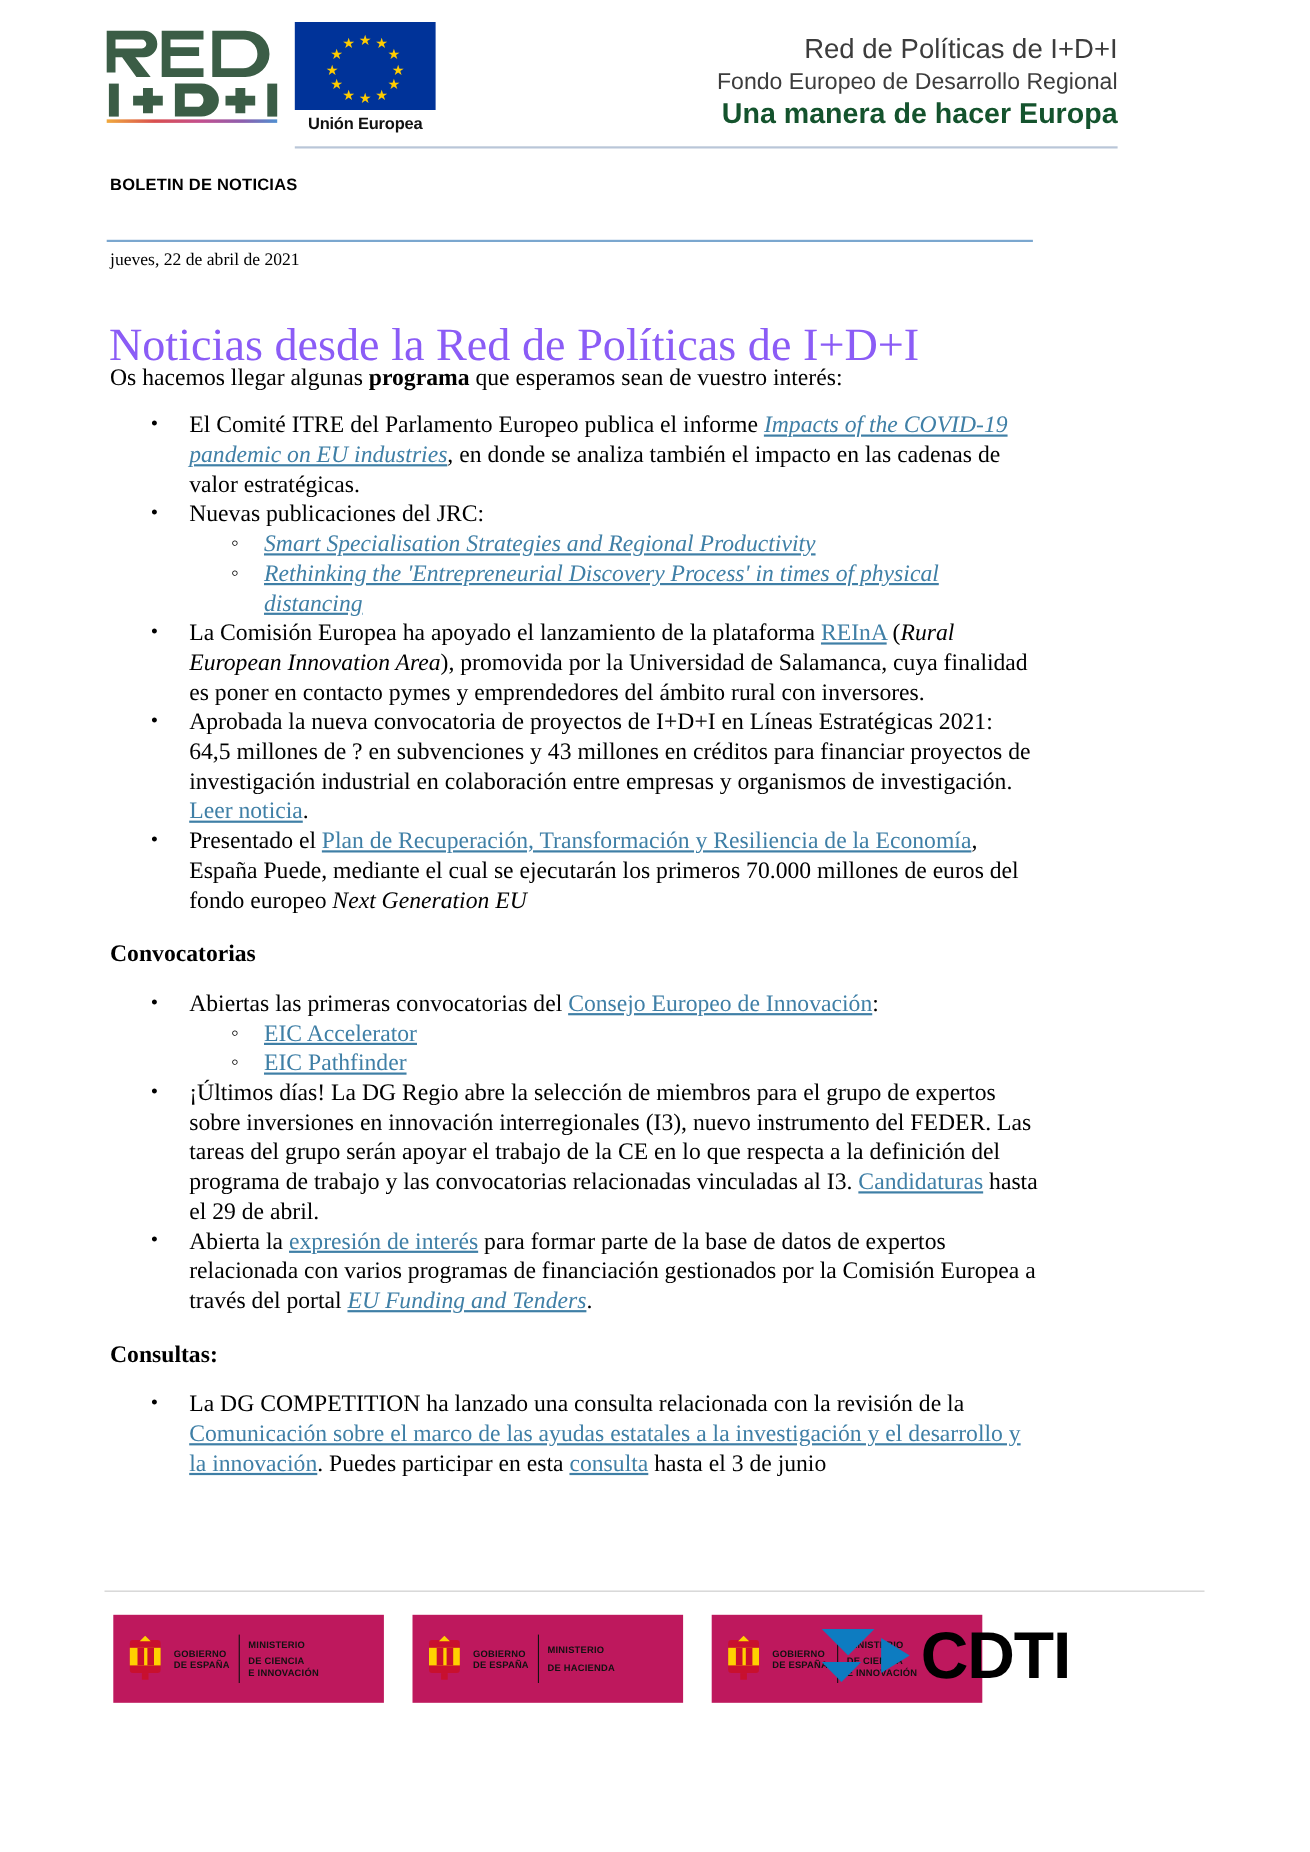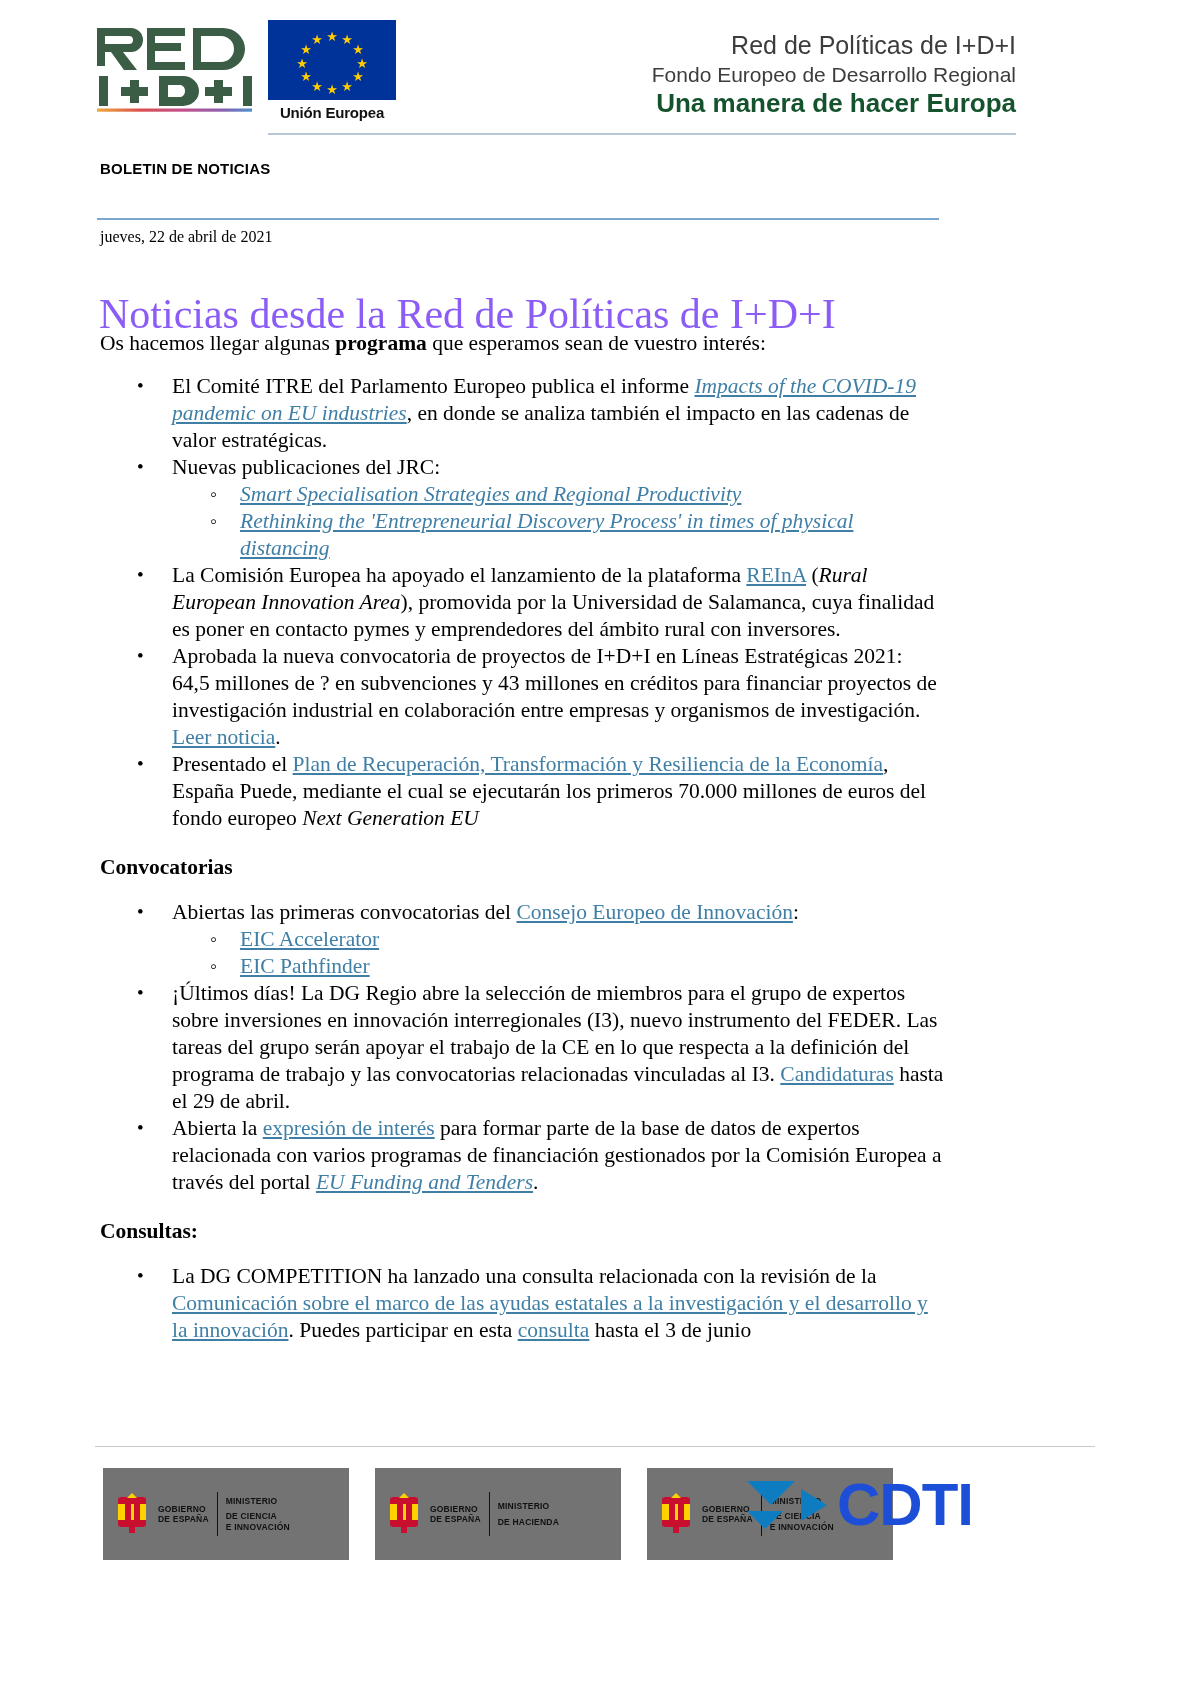--- a/index.html
+++ b/index.html
@@ -120,42 +120,42 @@
 
   
   .footer-rule {
     position:absolute; left:95px; top:1446px; width:1000px; height:1px;
     background:#c9c9c9;
   }
   .footer {
     position:absolute; left:95px; top:1468px; width:1010px; height:78px;
   }
   .gov-logo {
-    position:absolute; top:0; height:92px; background:#737373;
+    position:absolute; top:0; height:80px; background:#be185d;
     display:flex; align-items:center;
   }
   .gov-logo .shield {
     width:34px; height:42px; margin-left:12px; margin-right:9px; flex:none;
   }
   .gov-text {
     font-family:"Liberation Sans", sans-serif;
     font-size:8.5px; font-weight:bold; color:#111; line-height:10.5px;
     letter-spacing:0.2px;
   }
   .gov-text .l2 { margin-top:5px; }
   .gov-div {
     width:1px; background:#111; height:44px; margin:0 8px; flex:none;
   }
   .cdti {
     position:absolute; left:648px; top:4px; width:352px; height:66px;
     display:flex; align-items:center;
   }
   .cdti-word {
     font-family:"Liberation Sans", sans-serif;
-    font-size:60px; font-weight:bold; color:#1d4ed8; letter-spacing:-1px;
+    font-size:60px; font-weight:bold; color:#000000; letter-spacing:-1px;
     line-height:60px; margin-left:8px;
   }
 </style>
 </head>
 <body>
 
 <div class="page">
 
   <div class="header">
 

